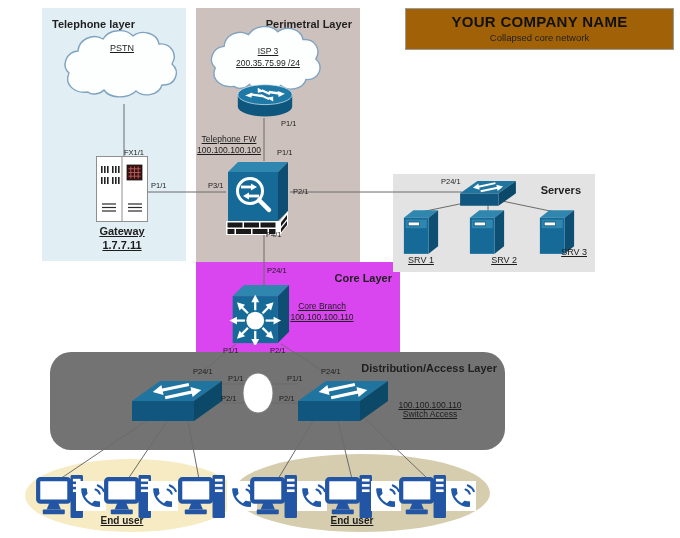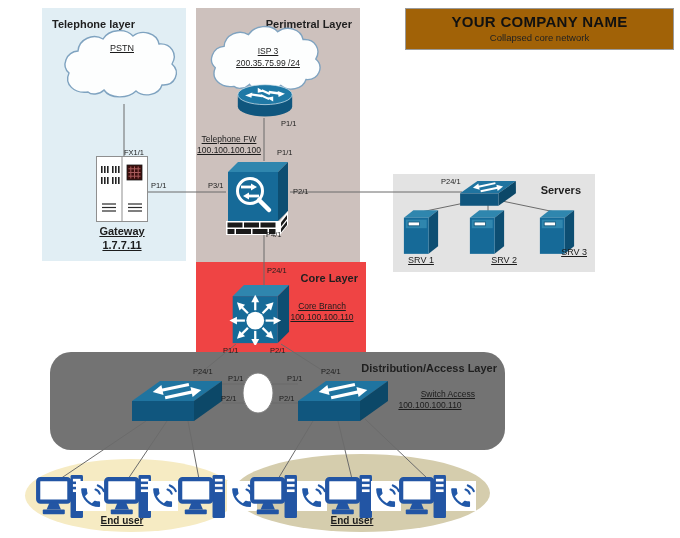--- a/index.html
+++ b/index.html
@@ -191,21 +191,21 @@
 <div class="canvas">
 
   <div class="layer-box" style="left: 42px; top: 8px; width: 144px; height: 253px; background-color: rgb(225, 238, 244);">
     <div class="layer-title left">Telephone layer</div>
   </div>
 
   <div class="layer-box" style="left: 196px; top: 8px; width: 164px; height: 286px; background-color: rgb(205, 193, 189);">
     <div class="layer-title">Perimetral Layer</div>
   </div>
 
-  <div class="layer-box" style="left: 196px; top: 262px; width: 170px; height: 106px; background-color: #ef4444;">
+  <div class="layer-box" style="left: 196px; top: 262px; width: 170px; height: 106px; background-color: #d946ef; padding-left: 34px;">
     <div class="layer-title">Core Layer</div>
   </div>
 
   <div class="layer-box" style="left: 50px; top: 352px; width: 455px; height: 98px; background-color: #737373; border-radius: 21px;">
     <div class="layer-title">Distribution/Access Layer</div>
   </div>
 
   <div class="layer-box" style="left: 393px; top: 174px; width: 202px; height: 98px; background-color: rgb(227, 227, 227);">
     <div class="layer-title" style="right:14px;">Servers</div>
   </div>
@@ -319,21 +319,21 @@
 
   <div class="node-label small" style="left:62px;top:42px;width:120px;">PSTN</div>
   <div class="node-label" style="left:208px;top:46px;width:120px;">ISP 3</div>
   <div class="node-label" style="left:208px;top:58px;width:120px;">200.35.75.99 /24</div>
   <div class="node-label bold" style="left:82px;top:224px;width:80px;">Gateway</div>
   <div class="node-label bold" style="left:82px;top:238px;width:80px;">1.7.7.11</div>
   <div class="node-label" style="left:188px;top:134px;width:82px;">Telephone FW</div>
   <div class="node-label" style="left:188px;top:145px;width:82px;">100.100.100.100</div>
   <div class="node-label" style="left:277px;top:301px;width:90px;">Core Branch</div>
   <div class="node-label" style="left:277px;top:312px;width:90px;">100.100.100.110</div>
-  <div class="node-label" style="left:385px;top:389px;width:90px;text-align:right;">Switch Access</div>
+  <div class="node-label" style="left:385px;top:409px;width:90px;">Switch Access</div>
   <div class="node-label" style="left:385px;top:400px;width:90px;">100.100.100.110</div>
   <div class="node-label small" style="left:391px;top:254px;width:60px;">SRV 1</div>
   <div class="node-label small" style="left:457px;top:254px;width:60px;text-align:right;">SRV 2</div>
   <div class="node-label small" style="left:527px;top:246px;width:60px;text-align:right;">SRV 3</div>
   <div class="node-label bold" style="left:72px;top:514px;width:100px;font-size:10px;">End user</div>
   <div class="node-label bold" style="left:302px;top:514px;width:100px;font-size:10px;">End user</div>
 
   <span class="port" style="left:124px;top:148px;">FX1/1</span>
   <span class="port" style="left:151px;top:181px;">P1/1</span>
   <span class="port" style="left:281px;top:119px;">P1/1</span>

